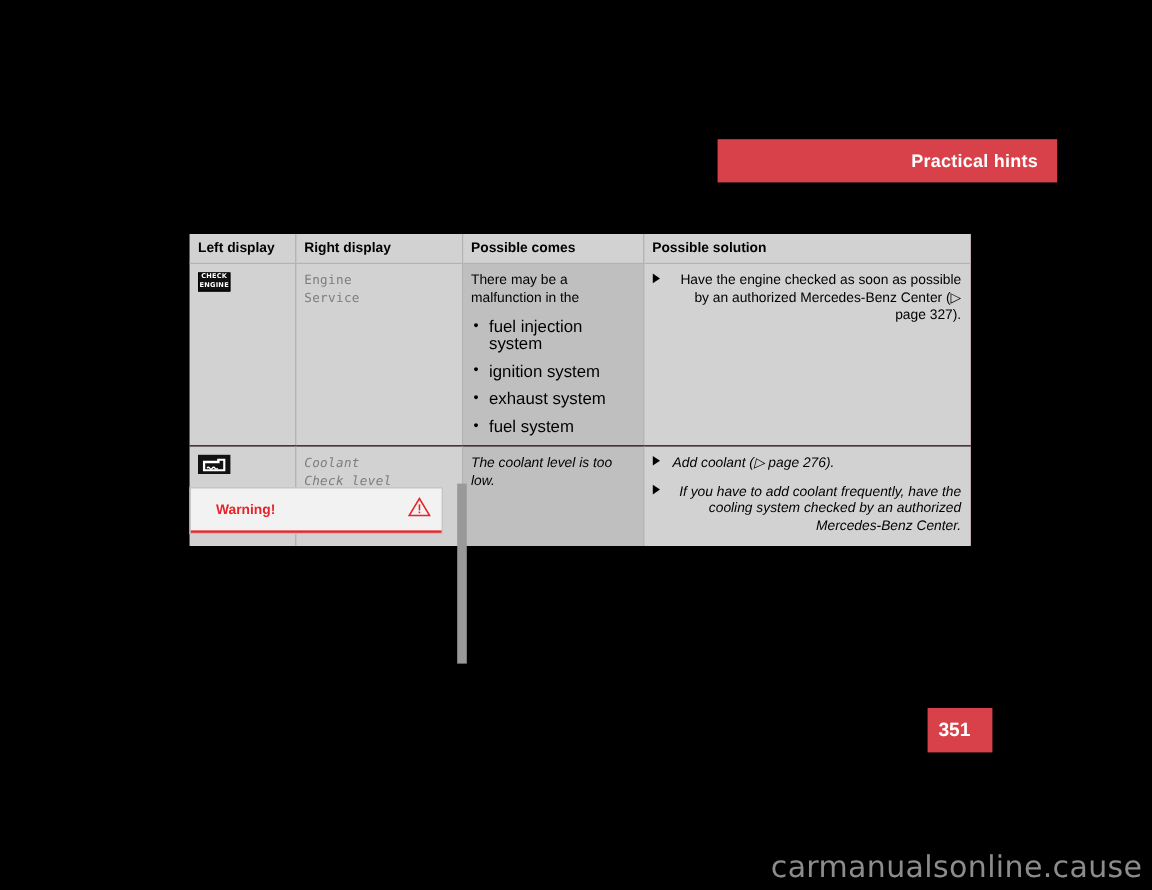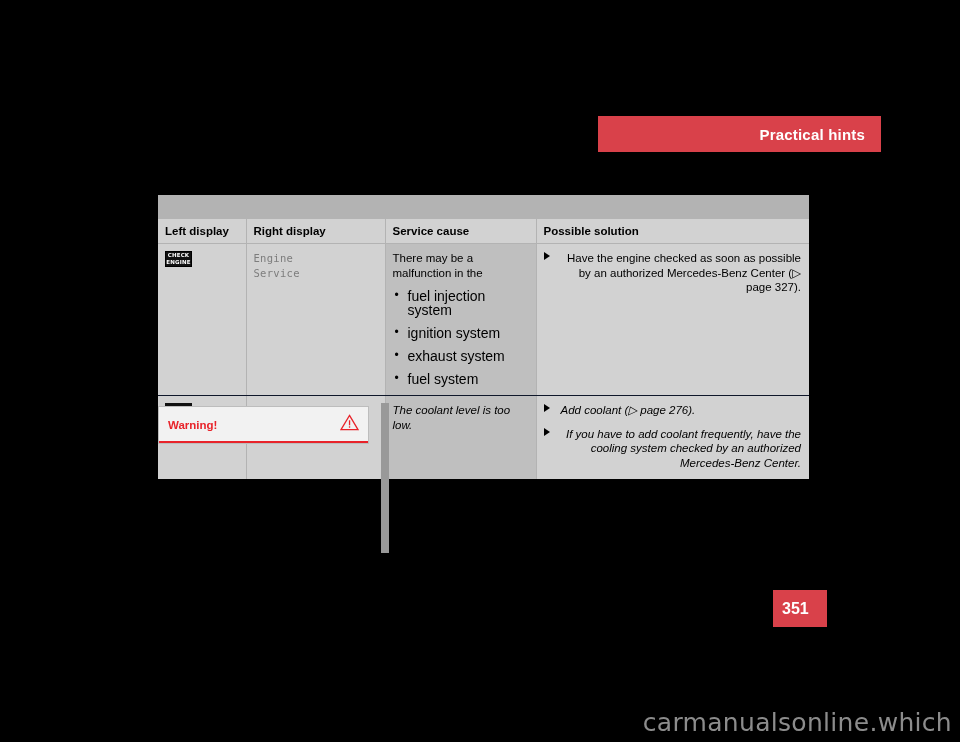--- a/index.html
+++ b/index.html
@@ -43,21 +43,20 @@
     left: 158px;
     top: 195px;
     width: 651px;
     background: #b3b3b3;
   }
   table.data-table {
     border-collapse: collapse;
     width: 651px;
     table-layout: fixed;
     background: #7f1d1d;
-    margin-top: 24px;
   }
   table.data-table col.c1 { width: 88px; }
   table.data-table col.c2 { width: 139px; }
   table.data-table col.c3 { width: 151px; }
   table.data-table col.c4 { width: 273px; }
 
   table.data-table th {
     background: #d2d2d2;
     text-align: left;
     font-size: 11.5px;
@@ -180,21 +179,21 @@
     width: 211px;
     background: #f2f2f2;
     border: 1px solid #bdbdbd;
     box-sizing: border-box;
     padding: 0;
   }
   #warning-head {
     display: flex;
     align-items: center;
     justify-content: space-between;
-    padding: 7px 9px 6px 9px;
+    padding: 7px 9px 6px 21px;
     border-bottom: 2px solid #e8232a;
   }
   #warning-head .w-title {
     color: #e8232a;
     font-size: 11.5px;
     font-weight: bold;
   }
   #warning-body {
     padding: 9px 9px 11px 9px;
     font-size: 10.5px;
@@ -263,21 +262,21 @@
     <colgroup>
       <col class="c1">
         <col class="c2">
         <col class="c3">
         <col class="c4">
     </colgroup>
     <thead>
       <tr>
         <th>Left display</th>
         <th>Right display</th>
-        <th>Service cause</th>
+        <th>Possible comes</th>
         <th>Possible solution</th>
       </tr>
     </thead>
     <tbody>
 
       <tr>
         <td class="col-left">
           <div class="icon-check-engine">
             <span>CHECK</span>
             <span>ENGINE</span>
@@ -353,14 +352,14 @@
   </div>
 </div>
 
 <div id="side-bar"></div>
 
 <div id="page-number-badge">
   <span class="pn">351</span>
 </div>
 
 <div id="footer-watermark">
-  <span class="wm">carmanualsonline.which</span>
+  <span class="wm">carmanualsonline.cause</span>
 </div>
 
 </body></html>

